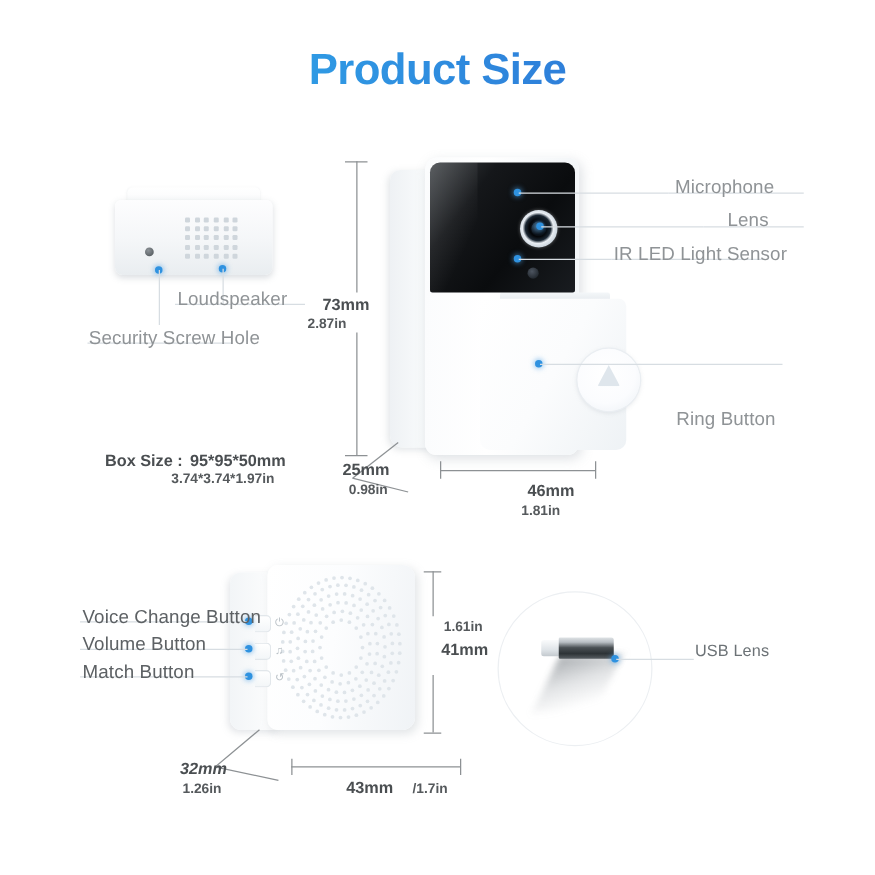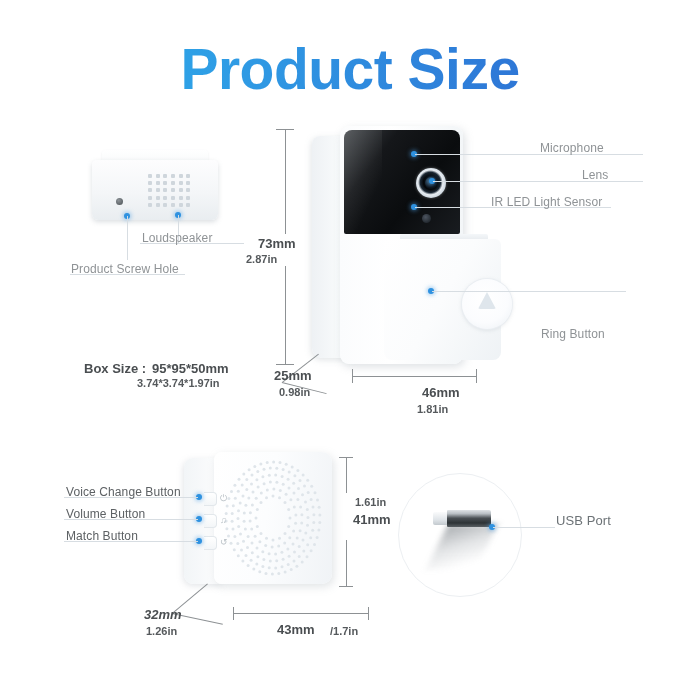--- a/index.html
+++ b/index.html
@@ -19,34 +19,34 @@
   }
   .abs { position: absolute; }
 
   
   #title {
     position: absolute;
     left: 0;
     top: 36px;
     width: 700px;
     text-align: center;
-    font-size: 57px;
+    font-size: 35px;
     font-weight: bold;
     letter-spacing: -0.5px;
     background: linear-gradient(90deg, #2ab4ec 0%, #2f9ae4 35%, #2e76d6 75%, #2e62cf 100%);
     -webkit-background-clip: text;
     background-clip: text;
     color: transparent;
     -webkit-text-fill-color: transparent;
   }
 
   
   .lbl {
     position: absolute;
-    font-size: 12px;
+    font-size: 15px;
     color: #8f9396;
     white-space: nowrap;
     letter-spacing: .1px;
   }
   .lbl.dark { color: #5d6164; }
   .dim {
     position: absolute;
     font-size: 13px;
     color: #4a4e51;
     white-space: nowrap;
@@ -265,21 +265,21 @@
   </div>
 
   <div class="dot abs" style="left:175px; top:212px;"></div>
   <div class="vline" style="left:178px; top:215px; height:28px;"></div>
   <div class="hline" style="left:140px; top:243px; width:104px;"></div>
   <div class="lbl" style="left:142px; top:231px;">Loudspeaker</div>
 
   <div class="dot abs" style="left:124px; top:213px;"></div>
   <div class="vline" style="left:127px; top:216px; height:44px;"></div>
   <div class="hline" style="left:70px; top:274px; width:115px;"></div>
-  <div class="lbl" style="left:71px; top:262px;">Product Screw Hole</div>
+  <div class="lbl" style="left:71px; top:262px;">Security Screw Hole</div>
 
   <div class="dim" style="left:84px; top:361px;">Box Size :</div>
   <div class="dim" style="left:152px; top:361px;">95*95*50mm</div>
   <div class="dim sm" style="left:137px; top:377px;">3.74*3.74*1.97in</div>
 
   <div id="bell">
     <div id="bell-side"></div>
     <div id="bell-front">
       <div id="bell-seam"></div>
       <div id="bell-lower">
@@ -569,15 +569,15 @@
 
   <div id="usb-circle">
     <div id="usb-shadow"></div>
     <div id="usb-plug">
       <div id="usb-shell"></div>
       <div id="usb-metal"></div>
     </div>
   </div>
   <div class="dot abs" style="left:489px; top:524px;"></div>
   <div class="hline" style="left:493px; top:527px; width:62px;"></div>
-  <div class="lbl dark" style="left:556px; top:513px; font-size:13px; color:#6c7276;">USB Port</div>
+  <div class="lbl dark" style="left:556px; top:513px; font-size:13px; color:#6c7276;">USB Lens</div>
 
 </div>
 
 </body></html>

